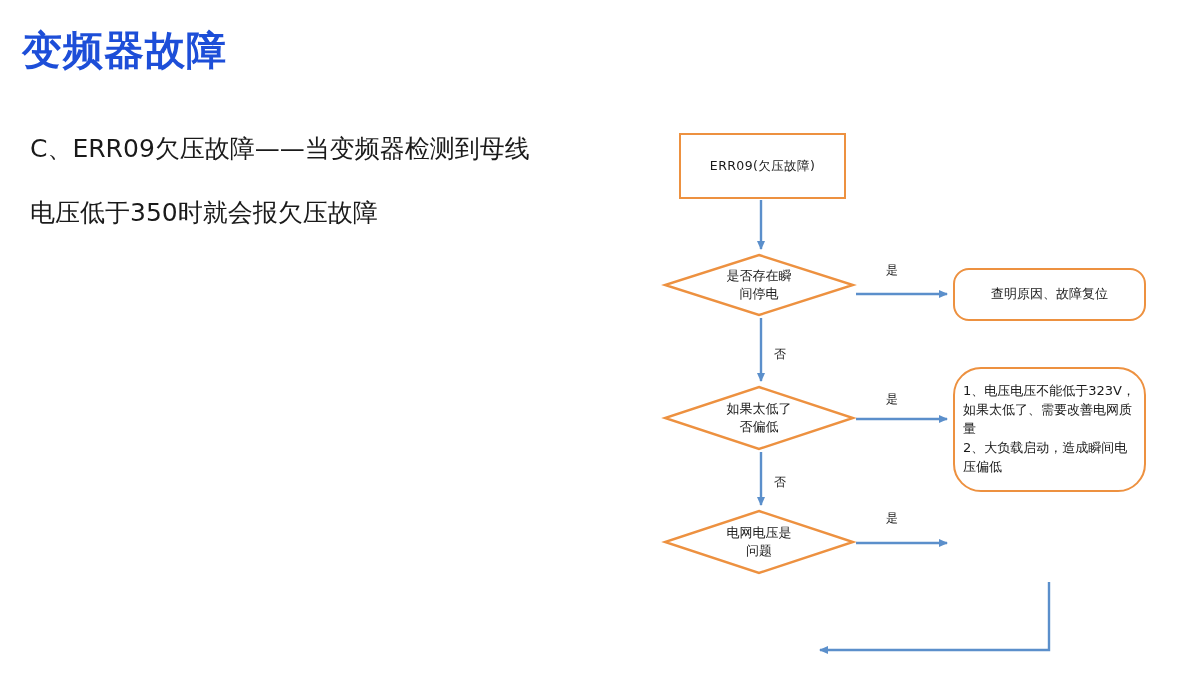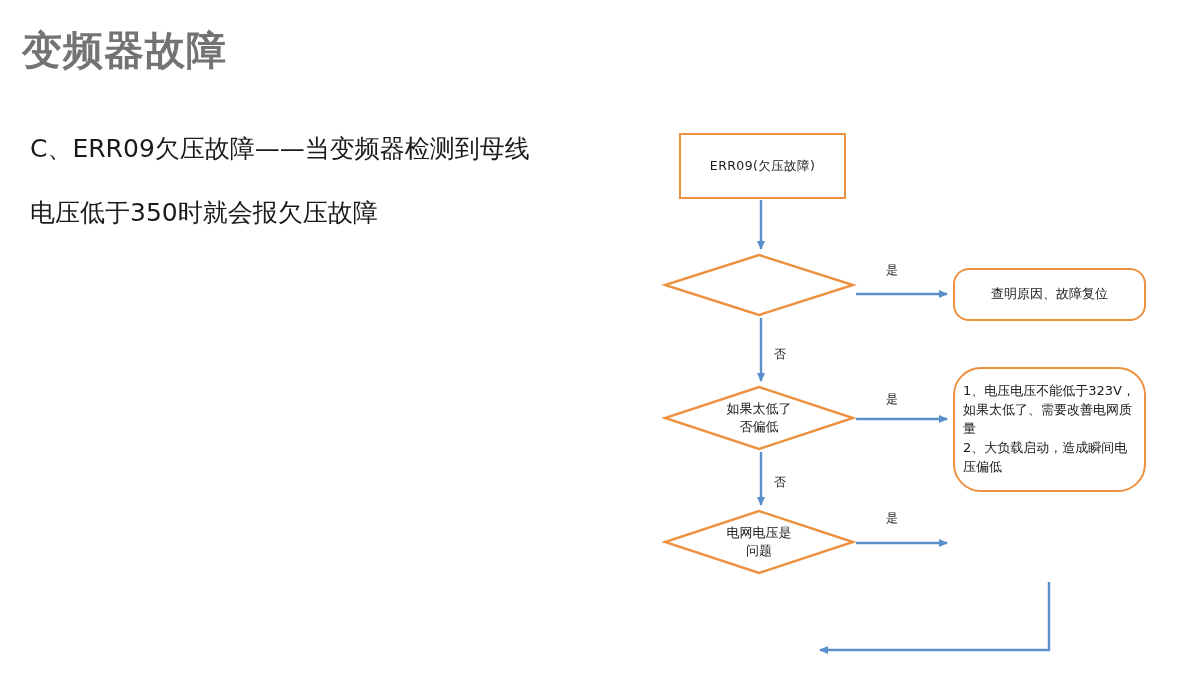--- a/index.html
+++ b/index.html
@@ -17,21 +17,21 @@
     color: #000000;
   }
 
   
   #slide-title {
     position: absolute;
     left: 22px;
     top: 28px;
     font-size: 40px;
     font-weight: bold;
-    color: #737373;
+    color: #1d4ed8;
     letter-spacing: 1px;
     white-space: nowrap;
     line-height: 1.1;
   }
 
   
   #body-text {
     position: absolute;
     left: 30px;
     top: 136px;
@@ -164,20 +164,22 @@
   </svg>
 
   <div class="node-box center" id="node-start">
     <div class="node-text">ERR09(欠压故障)</div>
   </div>
 
   <div class="node-diamond" id="node-q-blackout">
     <svg width="192" height="64" viewBox="0 0 192 64">
       <polygon points="96,2 190,32 96,62 2,32" fill="#ffffff" stroke="#ED9140" stroke-width="2.4"></polygon>
     </svg>
+    <div class="node-text">是否存在瞬
+间停电</div>
   </div>
 
   <div class="node-box center" id="node-check-cause">
     <div class="node-text">查明原因、故障复位</div>
   </div>
 
   <div class="node-diamond" id="node-q-lowgrid">
     <svg width="192" height="66" viewBox="0 0 192 66">
       <polygon points="96,2 190,33 96,64 2,33" fill="#ffffff" stroke="#ED9140" stroke-width="2.4"></polygon>
     </svg>

